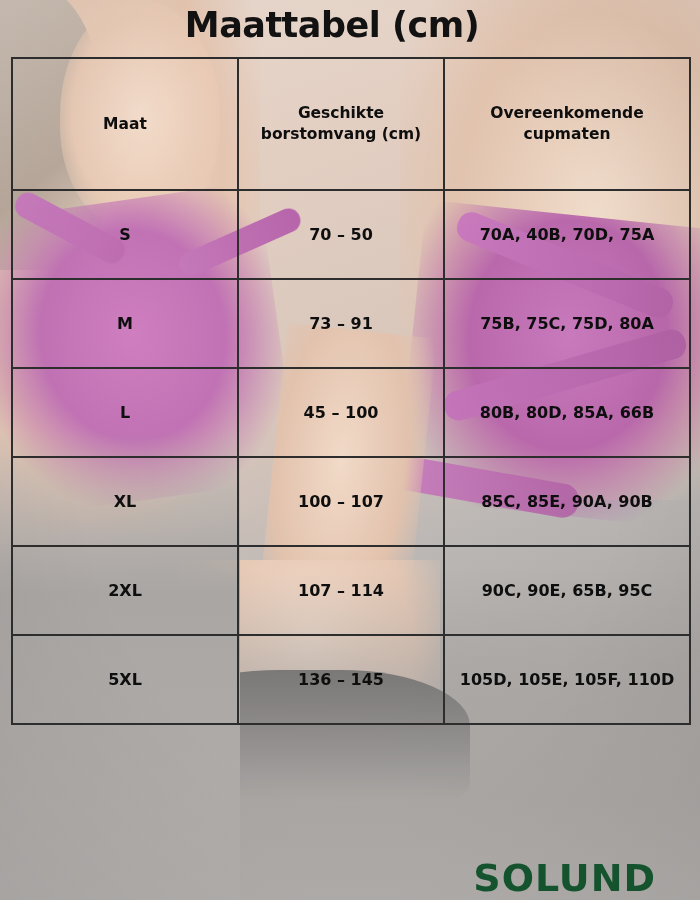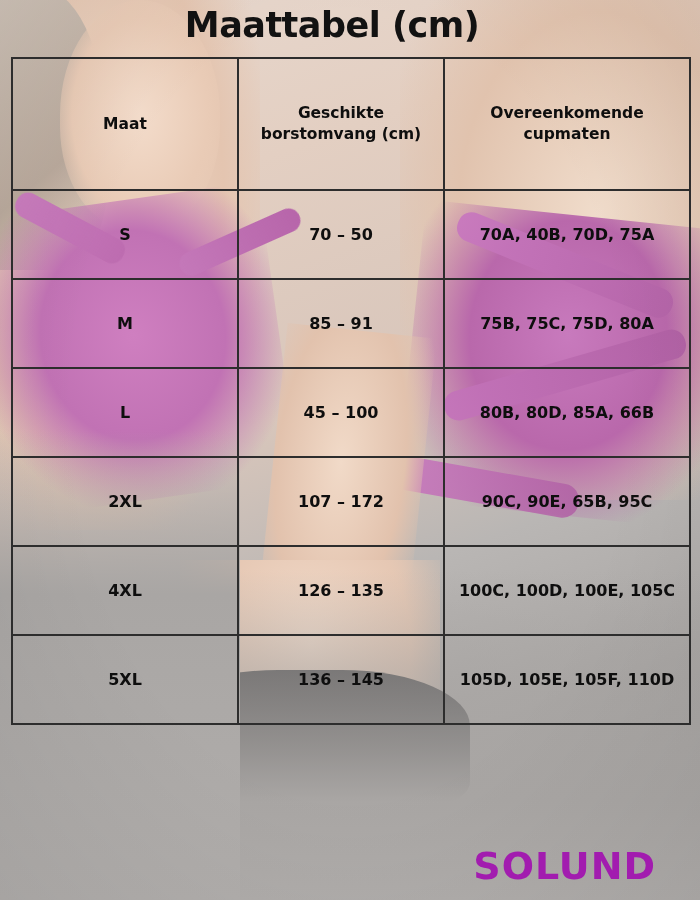--- a/index.html
+++ b/index.html
@@ -193,25 +193,25 @@
     line-height: 1.35;
     height: 75px;
   }
   col.c1 { width: 226px; }
   col.c2 { width: 206px; }
   col.c3 { width: 246px; }
 
   #brand {
     position: absolute;
     right: 8px;
-    bottom: 12px;
+    bottom: 0;
     font-size: 38px;
     font-weight: bold;
     letter-spacing: 1px;
-    color: #a21caf;
+    color: #14532d;
     font-family: "DejaVu Sans", "Liberation Sans", sans-serif;
   }
 </style>
 </head>
 <body>
 
 <div id="photo">
   <div class="bg-base"></div>
   <div class="skin-left"></div>
   <div class="skin-right"></div>
@@ -249,37 +249,37 @@
       </tr>
     </thead>
     <tbody>
       <tr>
         <td>S</td>
         <td>70 – 50</td>
         <td>70A, 40B, 70D, 75A</td>
       </tr>
       <tr>
         <td>M</td>
-        <td>85 – 91</td>
+        <td>73 – 91</td>
         <td>75B, 75C, 75D, 80A</td>
       </tr>
       <tr>
         <td>L</td>
         <td>45 – 100</td>
         <td>80B, 80D, 85A, 66B</td>
       </tr>
       <tr>
+        <td>XL</td>
+        <td>100 – 107</td>
+        <td>85C, 85E, 90A, 90B</td>
+      </tr>
+      <tr>
         <td>2XL</td>
-        <td>107 – 172</td>
+        <td>107 – 114</td>
         <td>90C, 90E, 65B, 95C</td>
-      </tr>
-      <tr>
-        <td>4XL</td>
-        <td>126 – 135</td>
-        <td>100C, 100D, 100E, 105C</td>
       </tr>
       <tr>
         <td>5XL</td>
         <td>136 – 145</td>
         <td>105D, 105E, 105F, 110D</td>
       </tr>
     </tbody>
   </table>
 
   <div id="brand">SOLUND</div>

